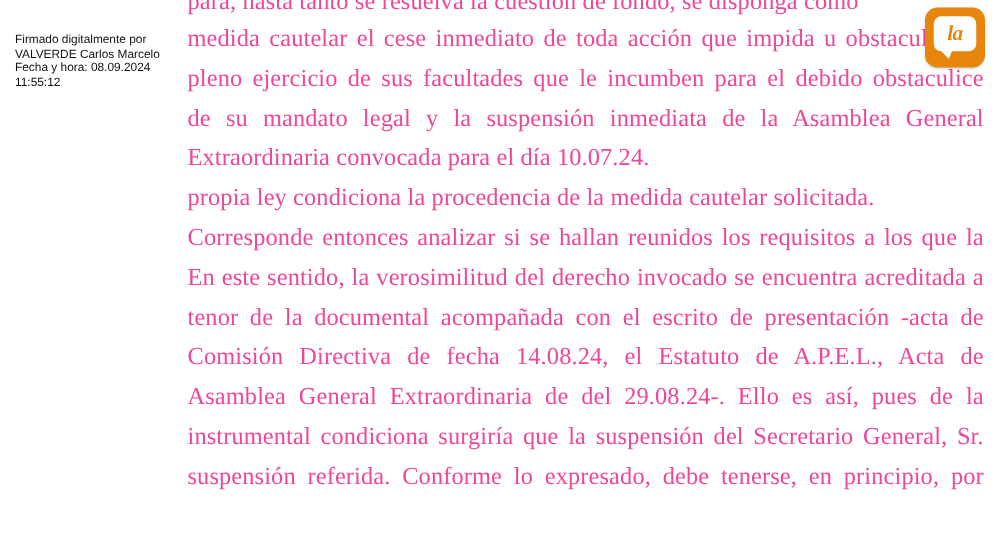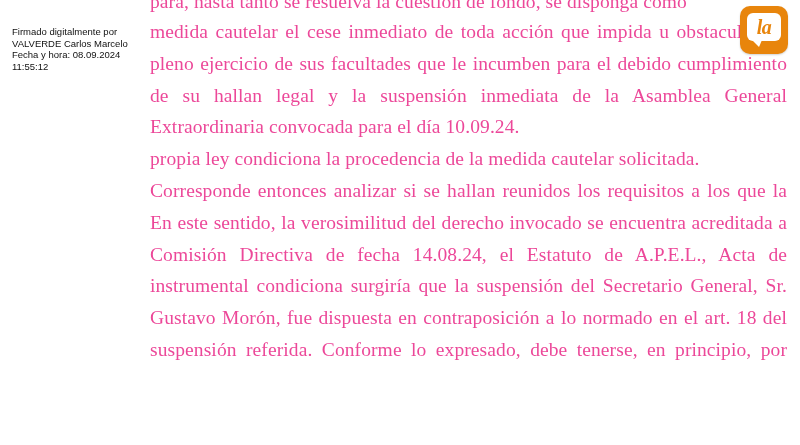--- a/index.html
+++ b/index.html
@@ -111,21 +111,21 @@
   }
   #logo-text {
     position: absolute;
     left: 0;
     top: 0;
     width: 34px;
     height: 28px;
     line-height: 28px;
     text-align: center;
     font-family: "Liberation Serif", serif;
-    font-size: 20px;
+    font-size: 17px;
     font-weight: bold;
     font-style: italic;
     color: #e8850c;
     letter-spacing: -0.5px;
   }
 </style>
 </head>
 <body>
 
 <div id="page">
@@ -137,35 +137,36 @@
     <div>11:55:12</div>
   </div>
 
   <div id="doc-body">
 
     <div class="para">
       <div class="line clip-top">
         <span>para, hasta tanto se resuelva la cuestión de fondo, se disponga como</span>
       </div>
       <div class="line justify">medida cautelar el cese inmediato de toda acción que impida u obstaculice el</div>
-      <div class="line justify">pleno ejercicio de sus facultades que le incumben para el debido cumplimiento</div>
-      <div class="line justify">de su hallan legal y la suspensión inmediata de la Asamblea General</div>
-      <div class="line">Extraordinaria convocada para el día 10.09.24.</div>
+      <div class="line justify">pleno ejercicio de sus facultades que le incumben para el debido obstaculice</div>
+      <div class="line justify">de su mandato legal y la suspensión inmediata de la Asamblea General</div>
+      <div class="line">Extraordinaria convocada para el día 10.07.24.</div>
     </div>
 
     <div class="para">
       <div class="line">propia ley condiciona la procedencia de la medida cautelar solicitada.</div>
       <div class="line justify">Corresponde entonces analizar si se hallan reunidos los requisitos a los que la</div>
     </div>
 
     <div class="para">
       <div class="line justify">En este sentido, la verosimilitud del derecho invocado se encuentra acreditada a</div>
+      <div class="line justify">tenor de la documental acompañada con el escrito de presentación -acta de</div>
       <div class="line justify">Comisión Directiva de fecha 14.08.24, el Estatuto de A.P.E.L., Acta de</div>
+      <div class="line justify">Asamblea General Extraordinaria de del 29.08.24-. Ello es así, pues de la</div>
       <div class="line justify">instrumental condiciona surgiría que la suspensión del Secretario General, Sr.</div>
-      <div class="line justify">Gustavo Morón, fue dispuesta en contraposición a lo normado en el art. 18 del</div>
       <div class="line justify">suspensión referida. Conforme lo expresado, debe tenerse, en principio, por</div>
 
     </div>
 
   </div>
 
   <div id="logo-badge">
     <div id="logo-bubble">
       <div id="logo-text">la</div>
     </div>

